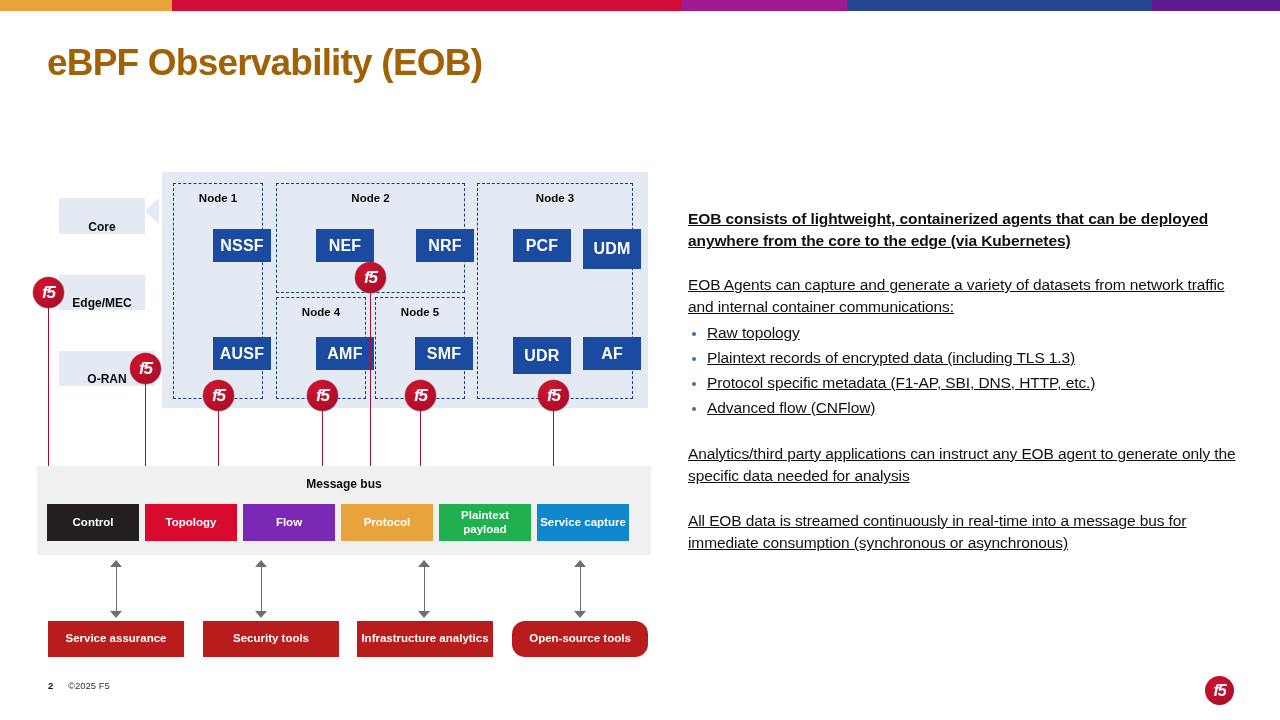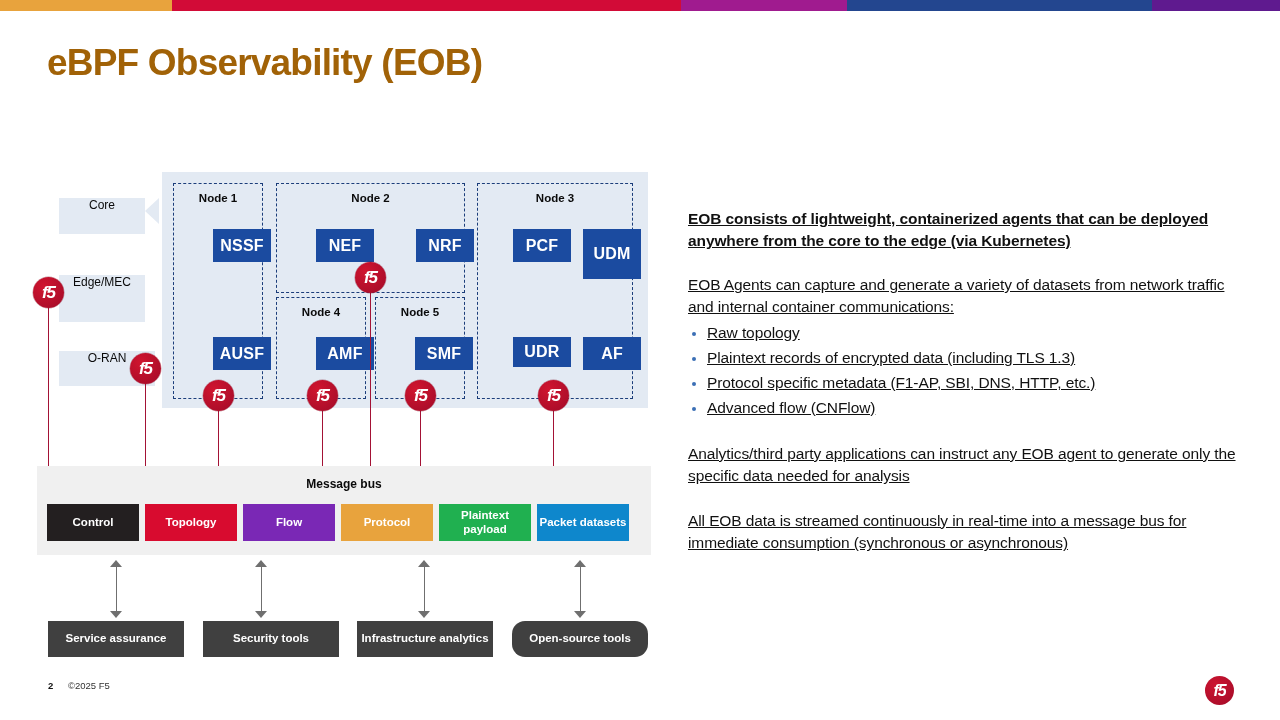--- a/index.html
+++ b/index.html
@@ -85,24 +85,24 @@
     justify-content: center;
     letter-spacing: 0.2px;
     margin-left: 24px;
   }
 
   
   .side-label {
     position: absolute;
     background: #e3eaf3;
     font-size: 12px;
-    font-weight: normal;
+    font-weight: bold;
     color: #0a0a0a;
     display: flex;
-    align-items: flex-start;
+    align-items: flex-end;
     justify-content: center;
   }
   .core-arrow {
     position: absolute;
     width: 0; height: 0;
     border-top: 13px solid transparent;
     border-bottom: 13px solid transparent;
     border-right: 14px solid #e3eaf3;
   }
 
@@ -162,21 +162,21 @@
     display: flex;
     align-items: center;
     justify-content: center;
     text-align: center;
     line-height: 1.15;
   }
 
   
   .tool {
     position: absolute;
-    background: #404040;
+    background: #b91c1c;
     color: #ffffff;
     font-size: 11.5px;
     font-weight: bold;
     display: flex;
     align-items: center;
     justify-content: center;
     text-align: center;
     line-height: 1.2;
   }
   .darrow { position: absolute; width: 13px; }
@@ -291,21 +291,21 @@
 
   <div class="diagram">
 
     <div class="node-panel"></div>
 
     <div class="side-label" style="left:59px;top:198px;width:86px;height:36px;">
       <span>Core</span>
     </div>
     <div class="core-arrow" style="left:145px;top:198px;"></div>
 
-    <div class="side-label" style="left:59px;top:275px;width:86px;height:47px;">
+    <div class="side-label" style="left:59px;top:275px;width:86px;height:35px;">
       <span>Edge/MEC</span>
     </div>
 
     <div class="side-label" style="left:59px;top:351px;width:96px;height:35px;">
       <span>O-RAN</span>
     </div>
 
     <div class="node-box" style="left:173px;top:183px;width:90px;height:216px;">
       <div class="node-label">Node 1</div>
     </div>
@@ -325,22 +325,22 @@
 
     <div class="node-box" style="left:375px;top:297px;width:90px;height:102px;">
       <div class="node-label">Node 5</div>
     </div>
     <div class="nf" style="left:391px;top:337px;width:58px;height:33px;">SMF</div>
 
     <div class="node-box" style="left:477px;top:183px;width:156px;height:216px;">
       <div class="node-label">Node 3</div>
     </div>
     <div class="nf" style="left:489px;top:229px;width:58px;height:33px;">PCF</div>
-    <div class="nf" style="left:559px;top:229px;width:58px;height:50px;">UDM</div>
-    <div class="nf" style="left:489px;top:337px;width:58px;height:30px;">UDR</div>
+    <div class="nf" style="left:559px;top:229px;width:58px;height:40px;">UDM</div>
+    <div class="nf" style="left:489px;top:337px;width:58px;height:37px;">UDR</div>
     <div class="nf" style="left:559px;top:337px;width:58px;height:33px;">AF</div>
 
     <div class="pin" style="left:33px;top:277px;width:31px;">
       <div class="stem" style="height:190px;"></div>
       <div class="badge">f5</div>
     </div>
 
     <div class="pin" style="left:130px;top:353px;width:31px;">
       <div class="stem" style="height:114px;"></div>
       <div class="badge">f5</div>
@@ -371,21 +371,21 @@
       <div class="badge">f5</div>
     </div>
 
     <div class="msgbus">
       <div class="msgbus-title">Message bus</div>
       <div class="chip" style="left:10px;width:92px;background:#231f20;">Control</div>
       <div class="chip" style="left:108px;width:92px;background:#d80b2f;">Topology</div>
       <div class="chip" style="left:206px;width:92px;background:#7a28b5;">Flow</div>
       <div class="chip" style="left:304px;width:92px;background:#e8a33d;">Protocol</div>
       <div class="chip" style="left:402px;width:92px;background:#20b050;">Plaintext payload</div>
-      <div class="chip" style="left:500px;width:92px;background:#0e87cc;">Packet datasets</div>
+      <div class="chip" style="left:500px;width:92px;background:#0e87cc;">Service capture</div>
     </div>
 
     <div class="darrow" style="left:110px;top:560px;height:58px;">
       <div class="head up"></div>
       <div class="shaft"></div>
       <div class="head down"></div>
     </div>
     <div class="darrow" style="left:255px;top:560px;height:58px;">
       <div class="head up"></div>
       <div class="shaft"></div>

